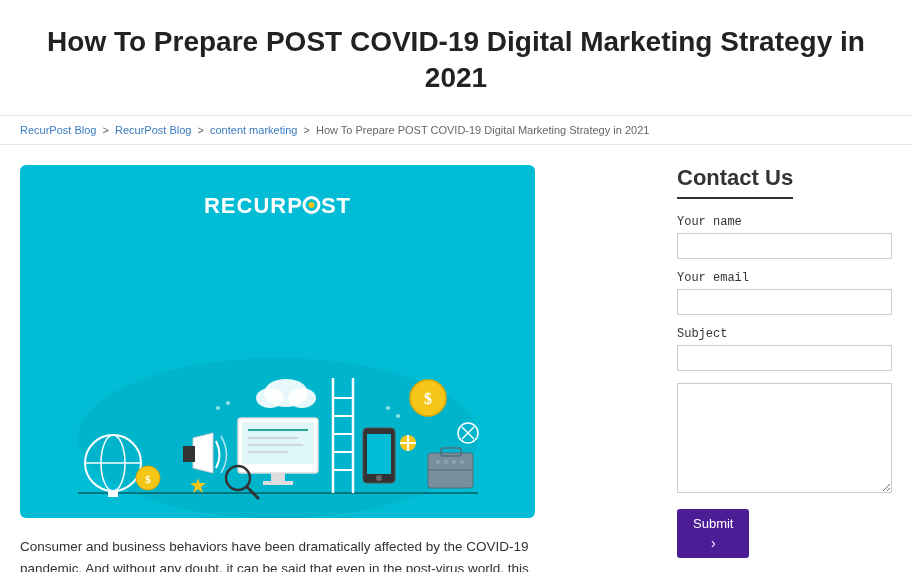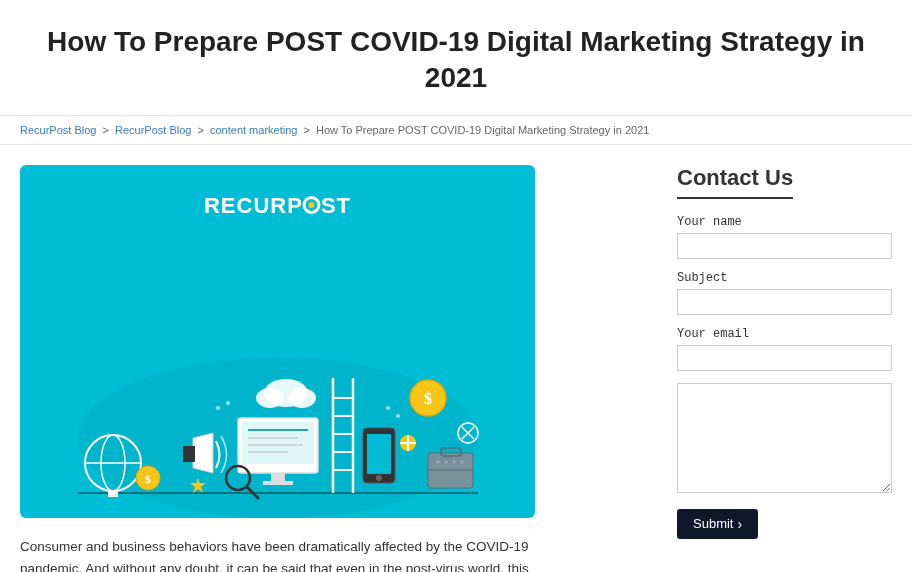--- a/index.html
+++ b/index.html
@@ -170,31 +170,32 @@
       width: 100%;
       height: 110px;
       border: 1px solid #ccc;
       padding: 4px 6px;
       font-size: 12px;
       font-family: Arial, sans-serif;
       outline: none;
       resize: vertical;
     }
     .submit-btn {
-      background: #0f172a;
+      background: #4c1d95;
       color: #fff;
       border: none;
       padding: 7px 16px;
       font-size: 13px;
       font-family: Arial, sans-serif;
       cursor: pointer;
       border-radius: 3px;
       display: flex;
       align-items: center;
       gap: 4px;
+      flex-direction: column;
     }
     .btn-arrow {
       font-size: 14px;
     }
   </style>
 </head>
 <body>
 
 <div class="page-wrapper">
 
@@ -318,27 +319,27 @@
         <span class="contact-us-title">Contact Us</span>
 
         <div class="contact-form">
 
           <div class="form-field">
             <label class="form-label">Your name</label>
             <input type="text" class="form-input" style="">
           </div>
 
           <div class="form-field">
+            <label class="form-label">Your email</label>
+            <input type="email" class="form-input" style="">
+          </div>
+
+          <div class="form-field">
             <label class="form-label">Subject</label>
             <input type="text" class="form-input" style="">
-          </div>
-
-          <div class="form-field">
-            <label class="form-label">Your email</label>
-            <input type="email" class="form-input" style="">
           </div>
 
           <div class="form-field">
             <textarea class="form-textarea" style=""></textarea>
           </div>
 
           <button class="submit-btn">
             <span>Submit</span>
             <span class="btn-arrow">›</span>
           </button>

